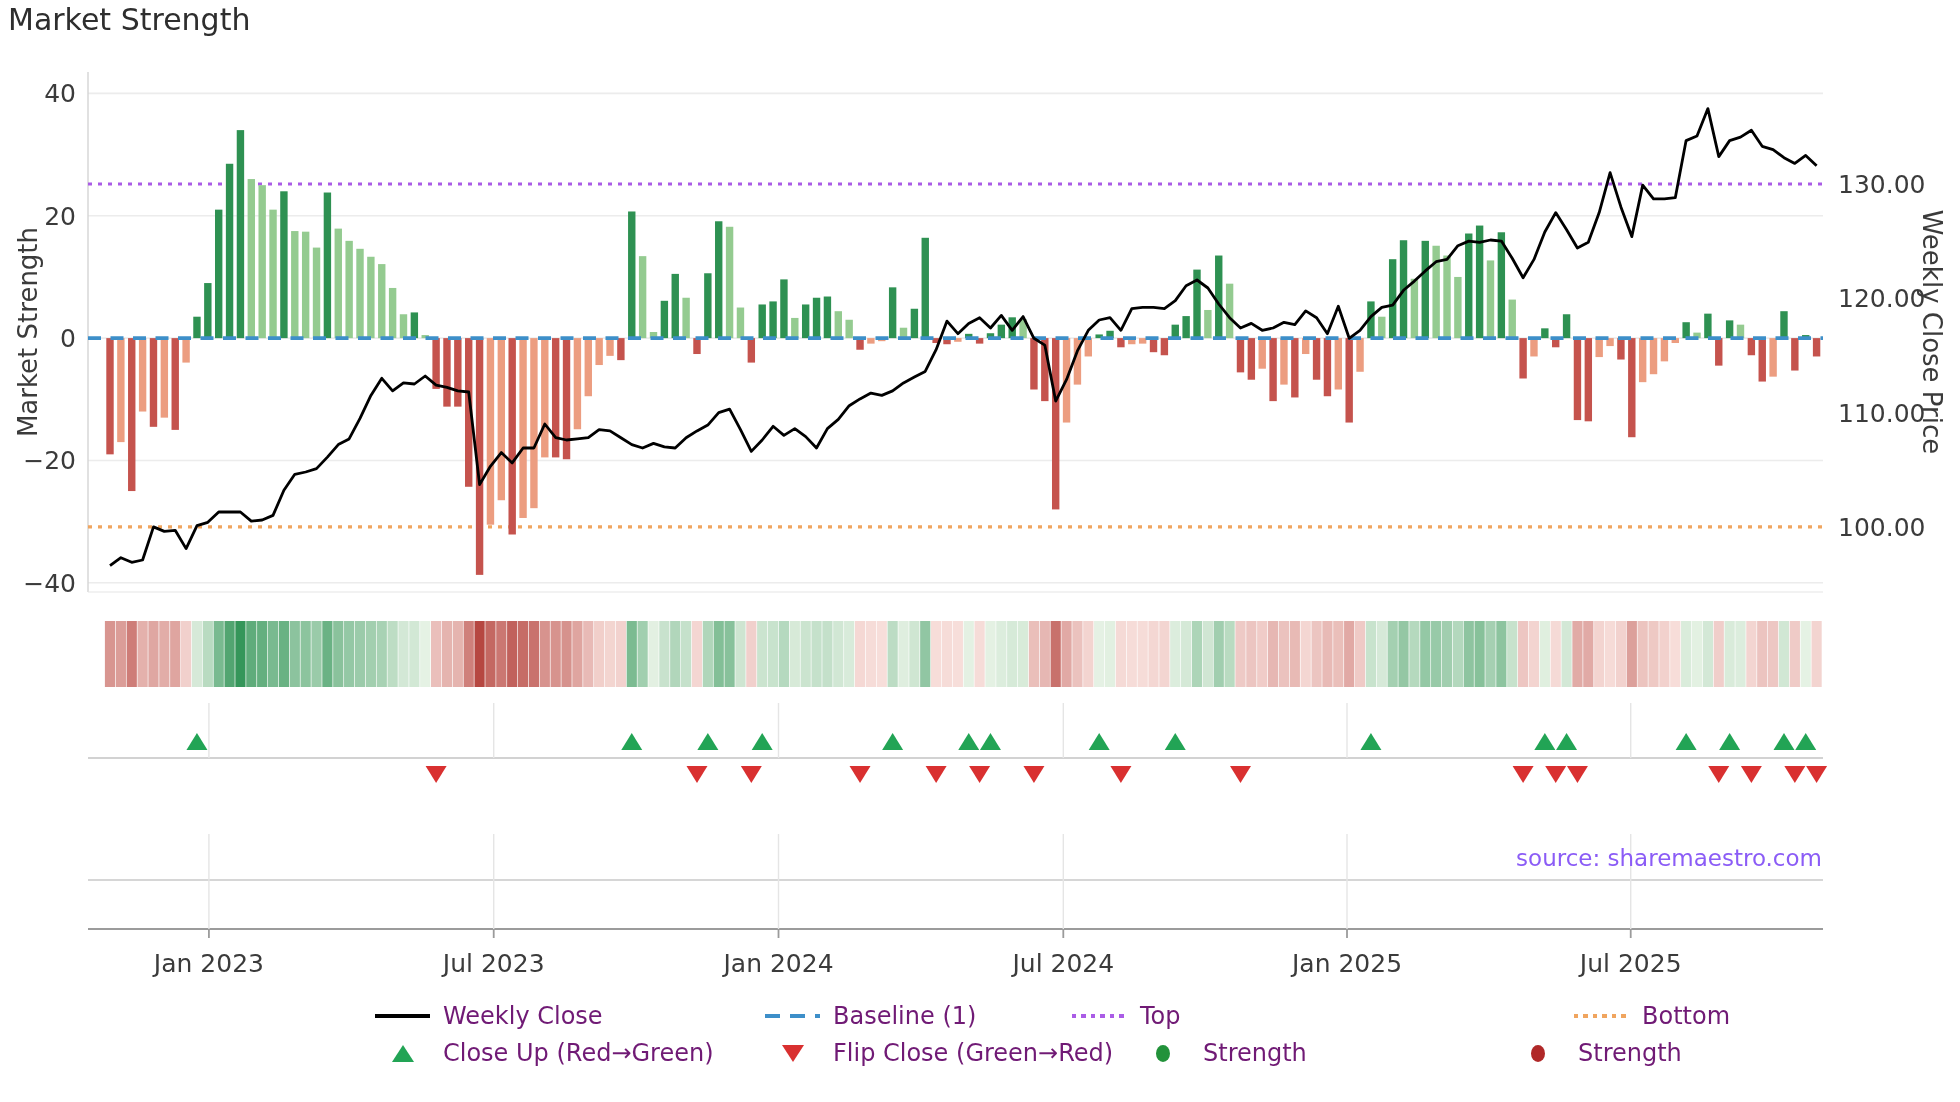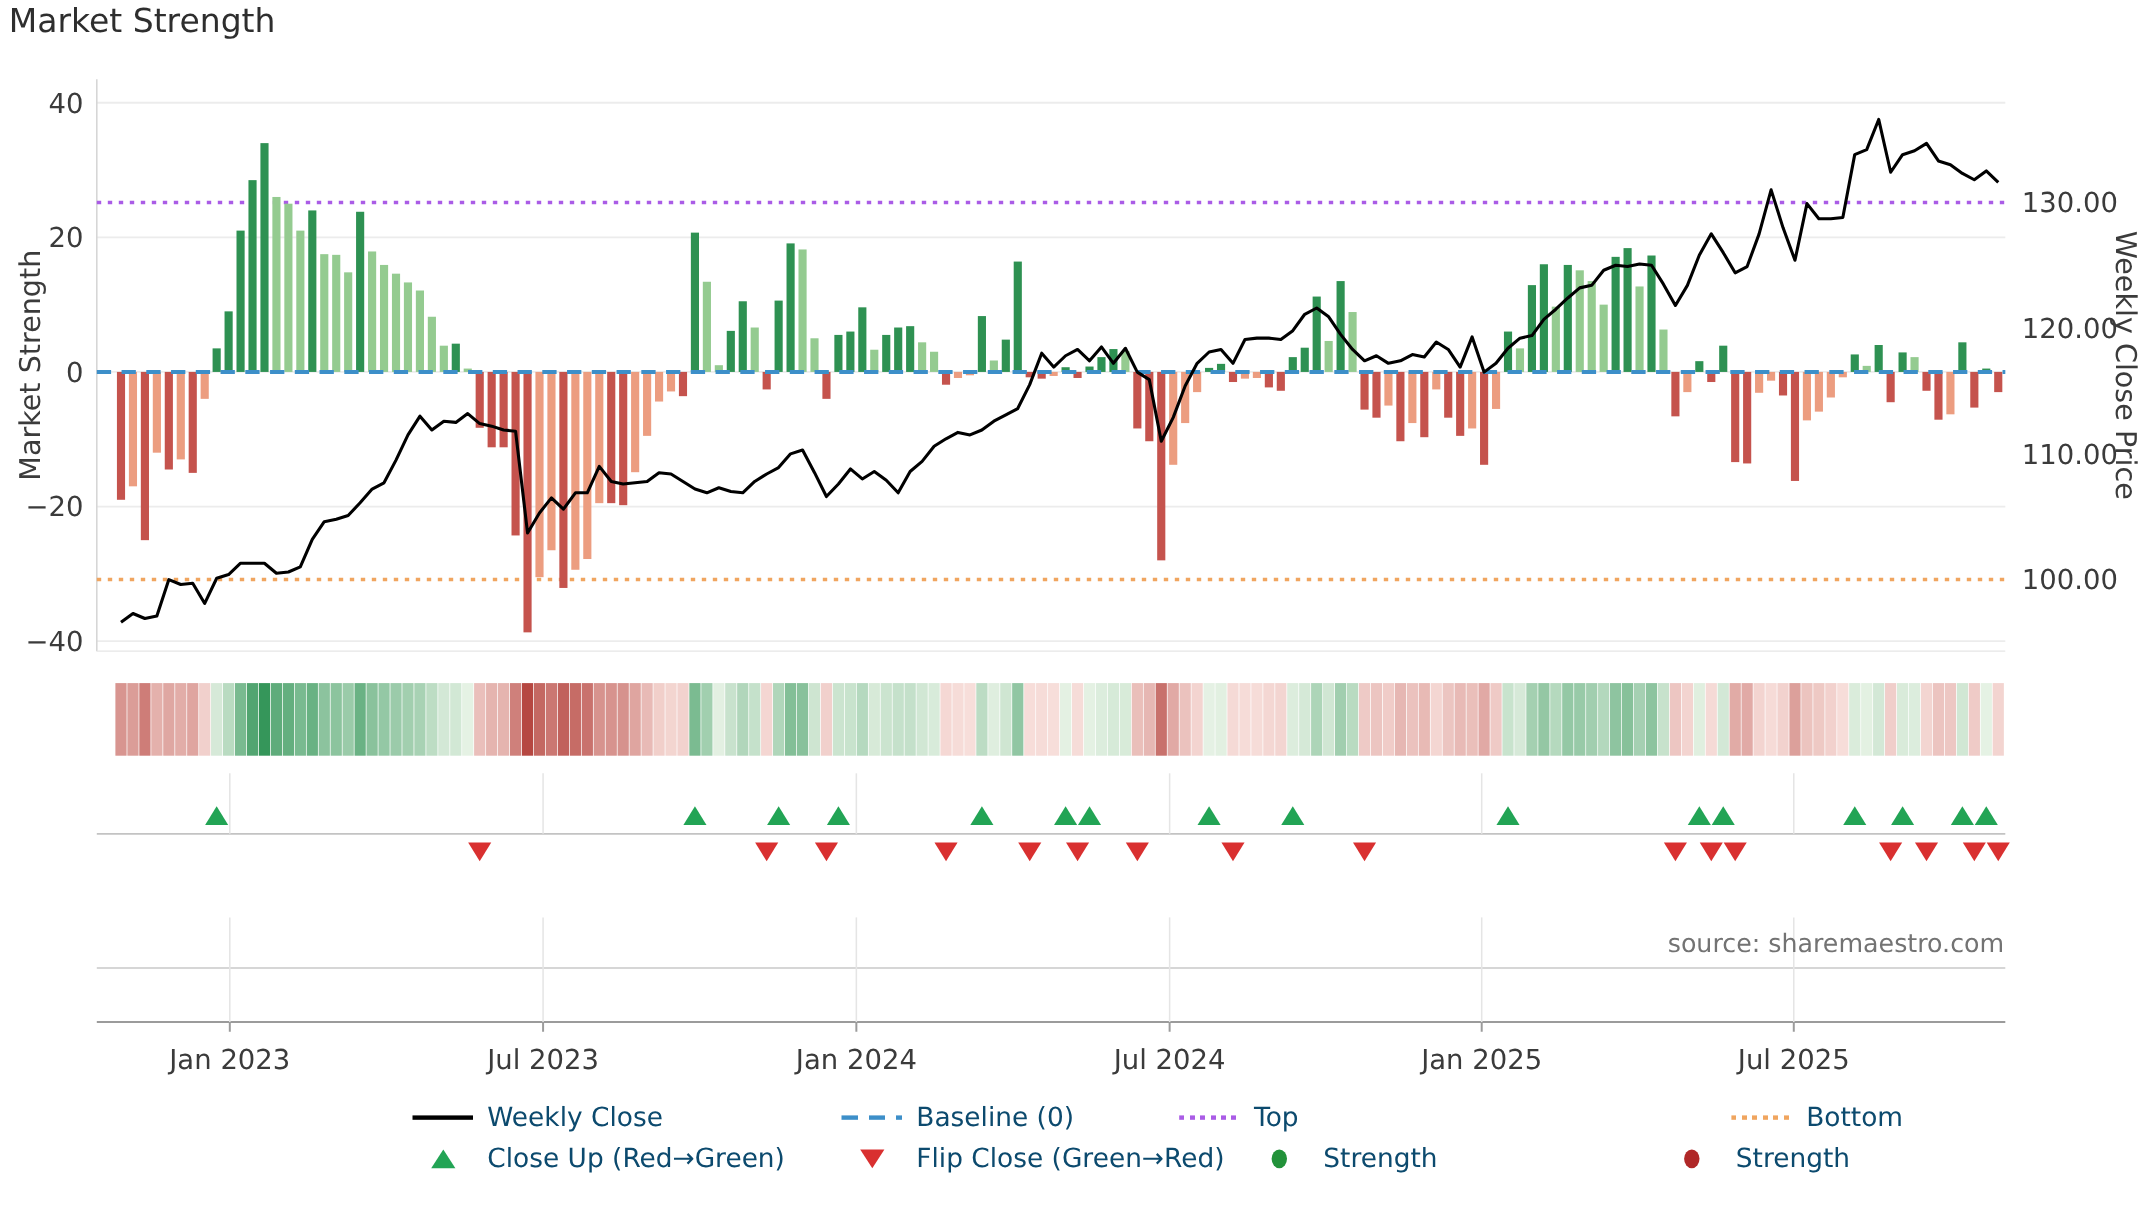--- a/index.html
+++ b/index.html
@@ -2,22 +2,22 @@
 <html><head>
 <meta charset="utf-8">
 <style>
   html,body{margin:0;padding:0;background:#fff;}
   body{font-family:"DejaVu Sans","Liberation Sans",sans-serif;color:#2f2f2f;}
   #app{position:relative;width:1960px;height:1102px;background:#fff;overflow:hidden;}
   .title{position:absolute;left:8px;top:2px;font-size:30px;color:#2e2e2e;}
   .yl{position:absolute;left:-87px;top:317px;width:230px;text-align:center;font-size:26px;color:#3b3b3b;transform:rotate(-90deg);}
   .yr{position:absolute;left:1798px;top:317px;width:268px;text-align:center;font-size:26px;color:#3b3b3b;transform:rotate(90deg);}
   #plot{position:absolute;left:0;top:0;}
-  .src{position:absolute;right:138px;top:845px;font-size:23px;color:#737373;}
-  .li{position:absolute;display:flex;align-items:center;gap:13px;height:32px;font-size:24px;color:#0c4a6e;}
+  .src{position:absolute;right:138px;top:845px;font-size:23px;color:#8b5cf6;}
+  .li{position:absolute;display:flex;align-items:center;gap:13px;height:32px;font-size:24px;color:#701a75;}
   .sw{width:55px;display:flex;justify-content:center;align-items:center;}
   .l-solid{width:55px;height:4px;background:#000;}
   .l-dash{width:55px;height:4px;background:repeating-linear-gradient(90deg,#3d8fc9 0 15px,transparent 15px 25px);}
   .l-dot-p{width:55px;height:3.6px;background:repeating-linear-gradient(90deg,#aa5ce6 0 4.5px,transparent 4.5px 9.5px);}
   .l-dot-o{width:55px;height:3.6px;background:repeating-linear-gradient(90deg,#f0a55f 0 4.5px,transparent 4.5px 9.5px);}
   .m-up{width:0;height:0;border-left:11px solid transparent;border-right:11px solid transparent;border-bottom:17px solid #22a455;}
   .m-dn{width:0;height:0;border-left:11px solid transparent;border-right:11px solid transparent;border-top:17px solid #d93030;}
   .m-pos{width:14px;height:17px;border-radius:50%;background:#22923a;}
   .m-neg{width:14px;height:17px;border-radius:50%;background:#b02828;}
 </style>
@@ -451,21 +451,21 @@
     <div class="li" style="left:375px;top:1000px">
       <span class="sw">
           <span class="l-solid"></span>
         </span>
       <span>Weekly Close</span>
     </div>
     <div class="li" style="left:765px;top:1000px">
       <span class="sw">
           <span class="l-dash"></span>
         </span>
-      <span>Baseline (0)</span>
+      <span>Baseline (1)</span>
     </div>
     <div class="li" style="left:1072px;top:1000px">
       <span class="sw">
           <span class="l-dot-p"></span>
         </span>
       <span>Top</span>
     </div>
     <div class="li" style="left:1574px;top:1000px">
       <span class="sw">
           <span class="l-dot-o"></span>

